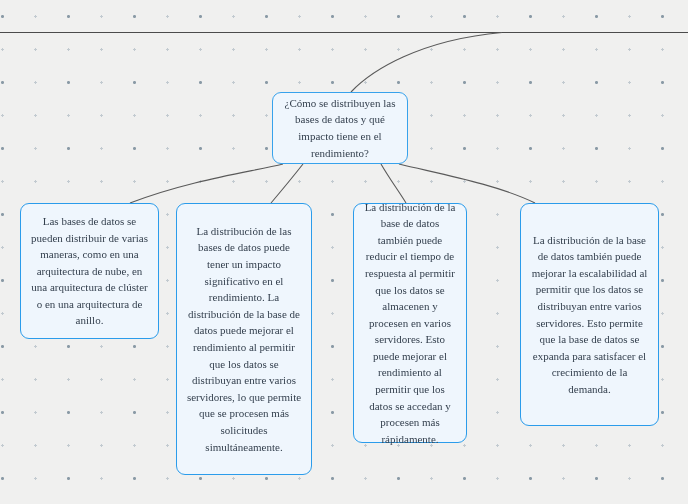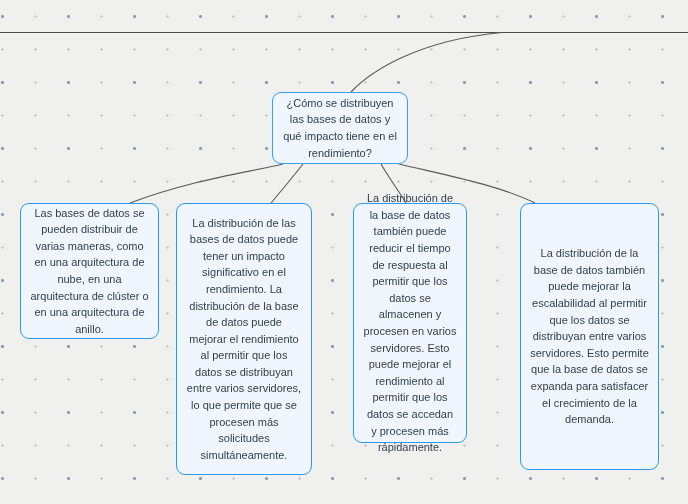--- a/index.html
+++ b/index.html
@@ -66,20 +66,21 @@
     text-align: center;
     display: flex;
     align-items: center;
     justify-content: center;
     padding: 6px 9px;
     -webkit-font-smoothing: antialiased;
   }
   .node-text {
     display: block;
     width: 100%;
+    font-family: Liberation Serif, serif;
   }
 
   
   #node-root {
     left: 272px;
     top: 92px;
     width: 136px;
     height: 72px;
     border-color: #37a2ec;
   }
@@ -100,21 +101,21 @@
   #node-leaf-3 {
     left: 353px;
     top: 203px;
     width: 114px;
     height: 240px;
   }
   #node-leaf-4 {
     left: 520px;
     top: 203px;
     width: 139px;
-    height: 267px;
+    height: 223px;
   }
 </style>
 </head>
 <body>
 
 <div id="canvas">
 
   <div id="top-rule"></div>
 
   <svg id="connectors" viewBox="0 0 688 504" width="688" height="504" xmlns="http://www.w3.org/2000/svg">

